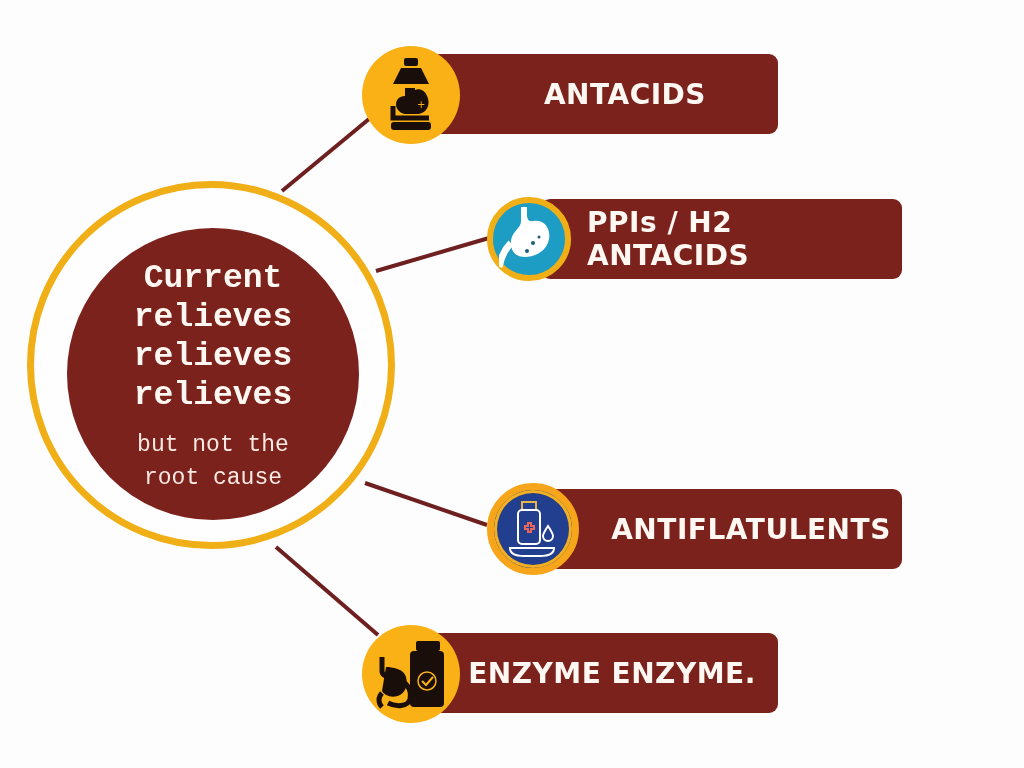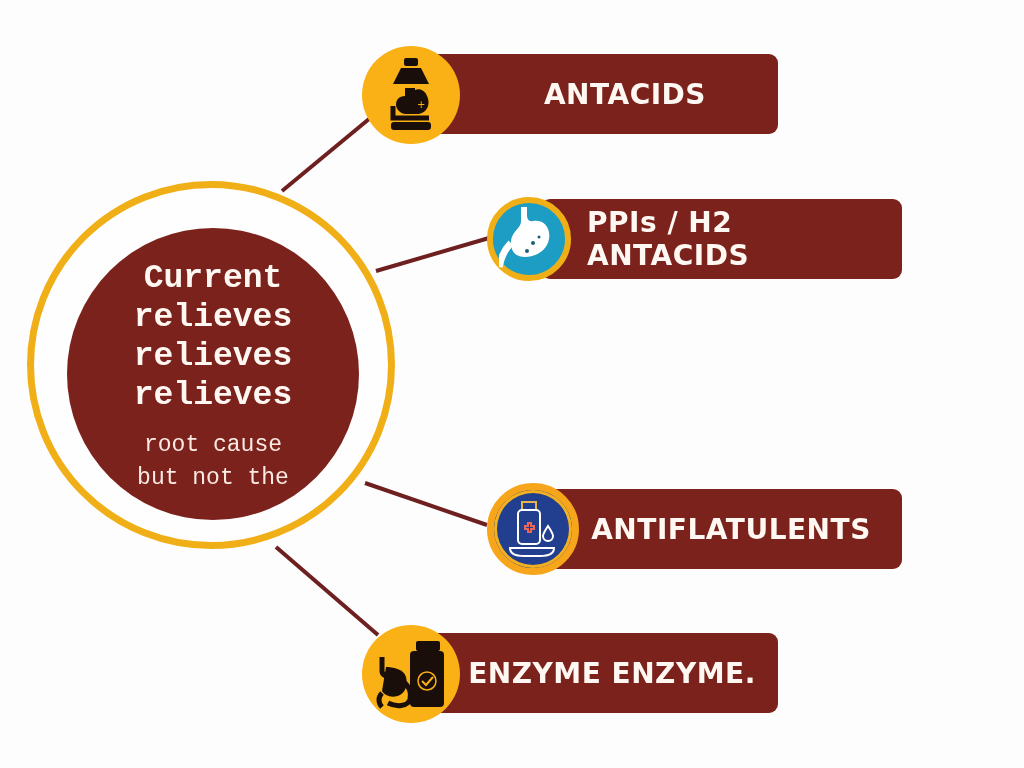--- a/index.html
+++ b/index.html
@@ -30,22 +30,22 @@
 
 <div class="hub-ring"></div>
 <div class="hub-core">
   <div class="hub-title">
     <div>Current</div>
     <div>relieves</div>
     <div>relieves</div>
     <div>relieves</div>
   </div>
   <div class="hub-sub">
+    <div>but not the</div>
     <div>root cause</div>
-    <div>but not the</div>
   </div>
 </div>
 
 <div class="node" style="left:362px; top:54px; width:416px;">
   <div class="bar" style="left:60px; width:356px;"></div>
   <div class="label" style="left:110px; width:306px;">ANTACIDS</div>
   <div class="badge" style="left:0; top:-8px; width:98px; height:98px; background:#f9b115;">
     <svg width="60" height="78" viewBox="0 0 60 78">
       <rect x="23" y="2" width="14" height="8" rx="2" fill="#1a0e0a"></rect>
       <path d="M20 12 h20 l8 16 h-36 z" fill="#1a0e0a"></path>
@@ -66,21 +66,21 @@
       <path d="M12 36 c-6 6 -10 14 -12 24" stroke="#ffffff" stroke-width="7" fill="none"></path>
       <circle cx="34" cy="36" r="2" fill="#1a5f78"></circle>
       <circle cx="28" cy="44" r="2" fill="#1a5f78"></circle>
       <circle cx="40" cy="30" r="1.5" fill="#1a5f78"></circle>
     </svg>
   </div>
 </div>
 
 <div class="node" style="left:487px; top:489px; width:415px;">
   <div class="bar" style="left:60px; width:355px;"></div>
-  <div class="label" style="left:104px; width:280px;">ANTIFLATULENTS</div>
+  <div class="label" style="left:124px; width:280px;">ANTIFLATULENTS</div>
   <div class="badge" style="left:0; top:-6px; width:92px; height:92px; background:#223f8f; border:7px solid #f7a51a; box-shadow:0 0 0 3px #f3b020 inset; box-sizing:border-box;">
     <svg width="50" height="58" viewBox="0 0 50 58" fill="none" stroke="#ffffff" stroke-width="2">
       <rect x="14" y="2" width="14" height="8" stroke="#e6b24a"></rect>
       <rect x="10" y="10" width="22" height="34" rx="4"></rect>
       <path d="M17 26 h3 v-3 h3 v3 h3 v3 h-3 v3 h-3 v-3 h-3 z" stroke="#e8665a"></path>
       <path d="M40 26 c-4 6 -5 8 -5 10 a5 5 0 0 0 10 0 c0 -2 -1 -4 -5 -10 z"></path>
       <path d="M2 48 h44 c0 6 -6 8 -14 8 h-16 c-8 0 -14 -2 -14 -8 z"></path>
     </svg>
   </div>
 </div>

